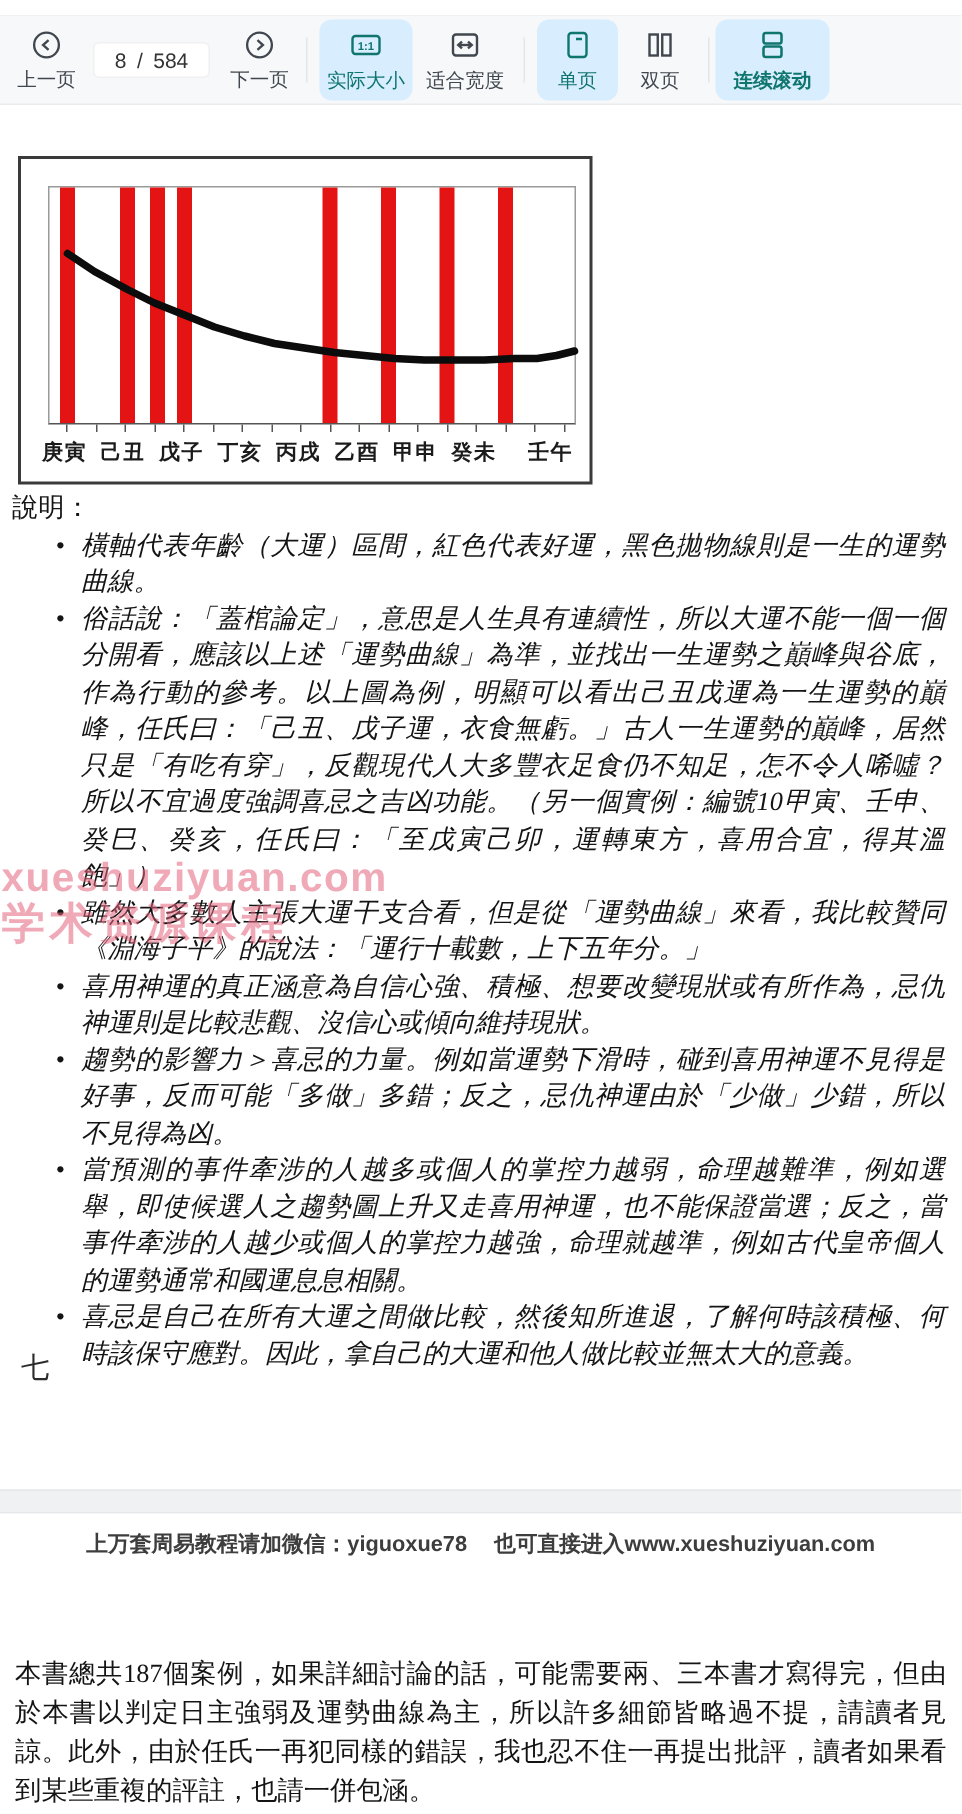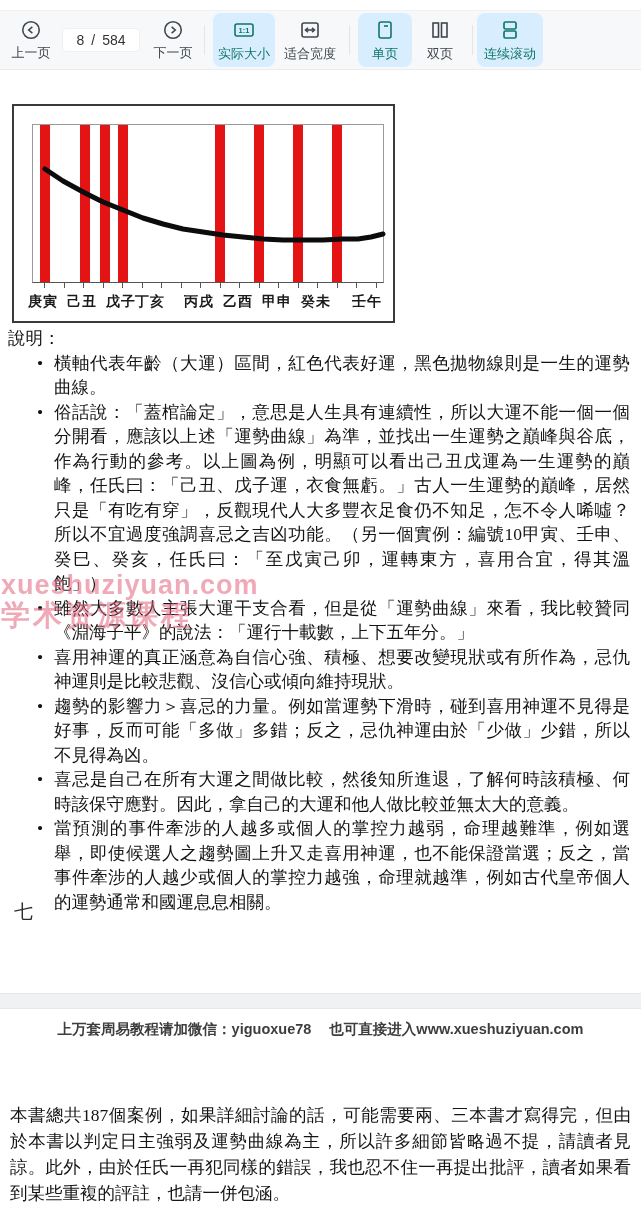--- a/index.html
+++ b/index.html
@@ -21,21 +21,21 @@
   }
   .tb-btn .lbl { font-size: 13px; margin-top: 3px; white-space: nowrap; }
   .tb-btn.active { background: #d8edfe; color: #0f766e; }
   .tb-btn svg { display: block; }
   .pagebox {
     width: 78px; height: 24px; background: #ffffff; border: 1px solid #f0f0f1;
     border-radius: 4px; display: flex; align-items: center; justify-content: center;
     gap: 7px; font-size: 14px; color: #333; margin-left: 8px; align-self: center;
   }
   .tb-divider { width: 1px; height: 30px; background: #e3e5e8; margin: 0 0 0 8px; flex: 0 0 auto; }
-  .w46 { width: 46px; } .w62 { width: 62px; } .w54 { width: 54px; } .w48 { width: 48px; } .w66 { width: 66px; }
+  .w46 { width: 46px; } .w62 { width: 62px; } .w54 { width: 54px; } .w48 { width: 48px; } .w66 { width: 76px; font-weight: bold; }
   .ml8 { margin-left: 8px; } .ml10 { margin-left: 10px; } .ml4 { margin-left: 4px; }
 
   
   .page8 { position: absolute; top: 70px; left: 0; width: 639px; height: 923px; background: #fff; }
   .chart-box {
     position: absolute; top: 34px; left: 12px; width: 383px; height: 219px;
     border: 2px solid #3a3a3a; background: #fff;
   }
   .chart-plot {
     position: absolute; left: 18px; top: 18px; width: 352px; height: 159px;
@@ -47,21 +47,21 @@
   .chart-labels { position: absolute; left: 18px; top: 187px; width: 352px; height: 20px; }
   .chart-labels .xlabel {
     position: absolute; transform: translateX(-50%); font-size: 14px; font-weight: 700;
     color: #1b1b1b; white-space: nowrap; letter-spacing: 1px;
   }
   .text-block {
     position: absolute; top: 256px; left: 0; right: 0; padding: 0 9px 0 8px;
     font-family: "Liberation Serif", "DejaVu Serif", serif;
     font-size: 17.5px; line-height: 24.5px; color: #141414;
   }
-  .notes { margin: 0; padding-left: 46px; }
+  .notes { margin: 0; padding-left: 46px; font-style: italic; }
   .notes li { list-style: none; position: relative; text-align: justify; }
   .notes li::before { content: "\2022"; position: absolute; left: -17px; }
   .page-num {
     position: absolute; top: 829px; left: 14px; font-size: 19px; color: #2b2b2b;
     font-family: "Liberation Serif", "DejaVu Serif", serif;
   }
   .wm { position: absolute; left: 1px; color: rgba(228,98,124,0.55); font-weight: 700; pointer-events: none; white-space: nowrap; }
   .wm1 { top: 500px; font-size: 27px; letter-spacing: 1px; }
   .wm2 { top: 526px; font-size: 29px; letter-spacing: 3px; }
 
@@ -202,39 +202,39 @@
         <div class="bar" style="left: 47px; width: 10px; background: rgb(228, 20, 20);"></div>
         <div class="bar" style="left: 7px; width: 10px; background: rgb(228, 20, 20);"></div>
       <svg width="352" height="159" viewBox="0 0 352 159">
         <path d="M12,44 L30,56 L52,68 L70,77 L90,85 L110,93 L130,99 L150,104 L170,107 L190,110 L210,112 L230,114 L250,115 L270,115 L290,115 L310,114 L325,114 L338,112 L350,109" fill="none" stroke="#0c0c0c" stroke-width="5" stroke-linecap="round" stroke-linejoin="round"></path>
       </svg>
     </div>
     <div class="chart-labels">
         <span class="xlabel" style="left: 11px;">庚寅</span>
         <span class="xlabel" style="left: 50px;">己丑</span>
         <span class="xlabel" style="left: 89px;">戊子</span>
-        <span class="xlabel" style="left: 118px; text-align: center;">丁亥</span>
+        <span class="xlabel" style="left: 128px; text-align: center;">丁亥</span>
         <span class="xlabel" style="left: 167px;">丙戌</span>
         <span class="xlabel" style="left: 206px;">乙酉</span>
         <span class="xlabel" style="left: 245px;">甲申</span>
         <span class="xlabel" style="left: 284px;">癸未</span>
         <span class="xlabel" style="left: 335px;">壬午</span>
       </div>
   </div>
 
   <div class="text-block">
     <div>說明：</div>
     <ul class="notes">
       <li>橫軸代表年齡（大運）區間，紅色代表好運，黑色拋物線則是一生的運勢曲線。</li>
       <li>俗話說：「蓋棺論定」，意思是人生具有連續性，所以大運不能一個一個分開看，應該以上述「運勢曲線」為準，並找出一生運勢之巔峰與谷底，作為行動的參考。以上圖為例，明顯可以看出己丑戊運為一生運勢的巔峰，任氏曰：「己丑、戊子運，衣食無虧。」古人一生運勢的巔峰，居然只是「有吃有穿」，反觀現代人大多豐衣足食仍不知足，怎不令人唏噓？所以不宜過度強調喜忌之吉凶功能。（另一個實例：編號10甲寅、壬申、癸巳、癸亥，任氏曰：「至戊寅己卯，運轉東方，喜用合宜，得其溫飽」）</li>
       <li>雖然大多數人主張大運干支合看，但是從「運勢曲線」來看，我比較贊同《淵海子平》的說法：「運行十載數，上下五年分。」</li>
       <li>喜用神運的真正涵意為自信心強、積極、想要改變現狀或有所作為，忌仇神運則是比較悲觀、沒信心或傾向維持現狀。</li>
       <li>趨勢的影響力＞喜忌的力量。例如當運勢下滑時，碰到喜用神運不見得是好事，反而可能「多做」多錯；反之，忌仇神運由於「少做」少錯，所以不見得為凶。</li>
+      <li>當預測的事件牽涉的人越多或個人的掌控力越弱，命理越難準，例如選舉，即使候選人之趨勢圖上升又走喜用神運，也不能保證當選；反之，當事件牽涉的人越少或個人的掌控力越強，命理就越準，例如古代皇帝個人的運勢通常和國運息息相關。</li>
       <li>喜忌是自己在所有大運之間做比較，然後知所進退，了解何時該積極、何時該保守應對。因此，拿自己的大運和他人做比較並無太大的意義。</li>
-      <li>當預測的事件牽涉的人越多或個人的掌控力越弱，命理越難準，例如選舉，即使候選人之趨勢圖上升又走喜用神運，也不能保證當選；反之，當事件牽涉的人越少或個人的掌控力越強，命理就越準，例如古代皇帝個人的運勢通常和國運息息相關。</li>
     </ul>
   </div>
 
   <div class="wm wm1">xueshuziyuan.com</div>
   <div class="wm wm2">学术资源课程</div>
 
   <div class="page-num">七</div>
 </div>
 
 <div class="page-gap"></div>

